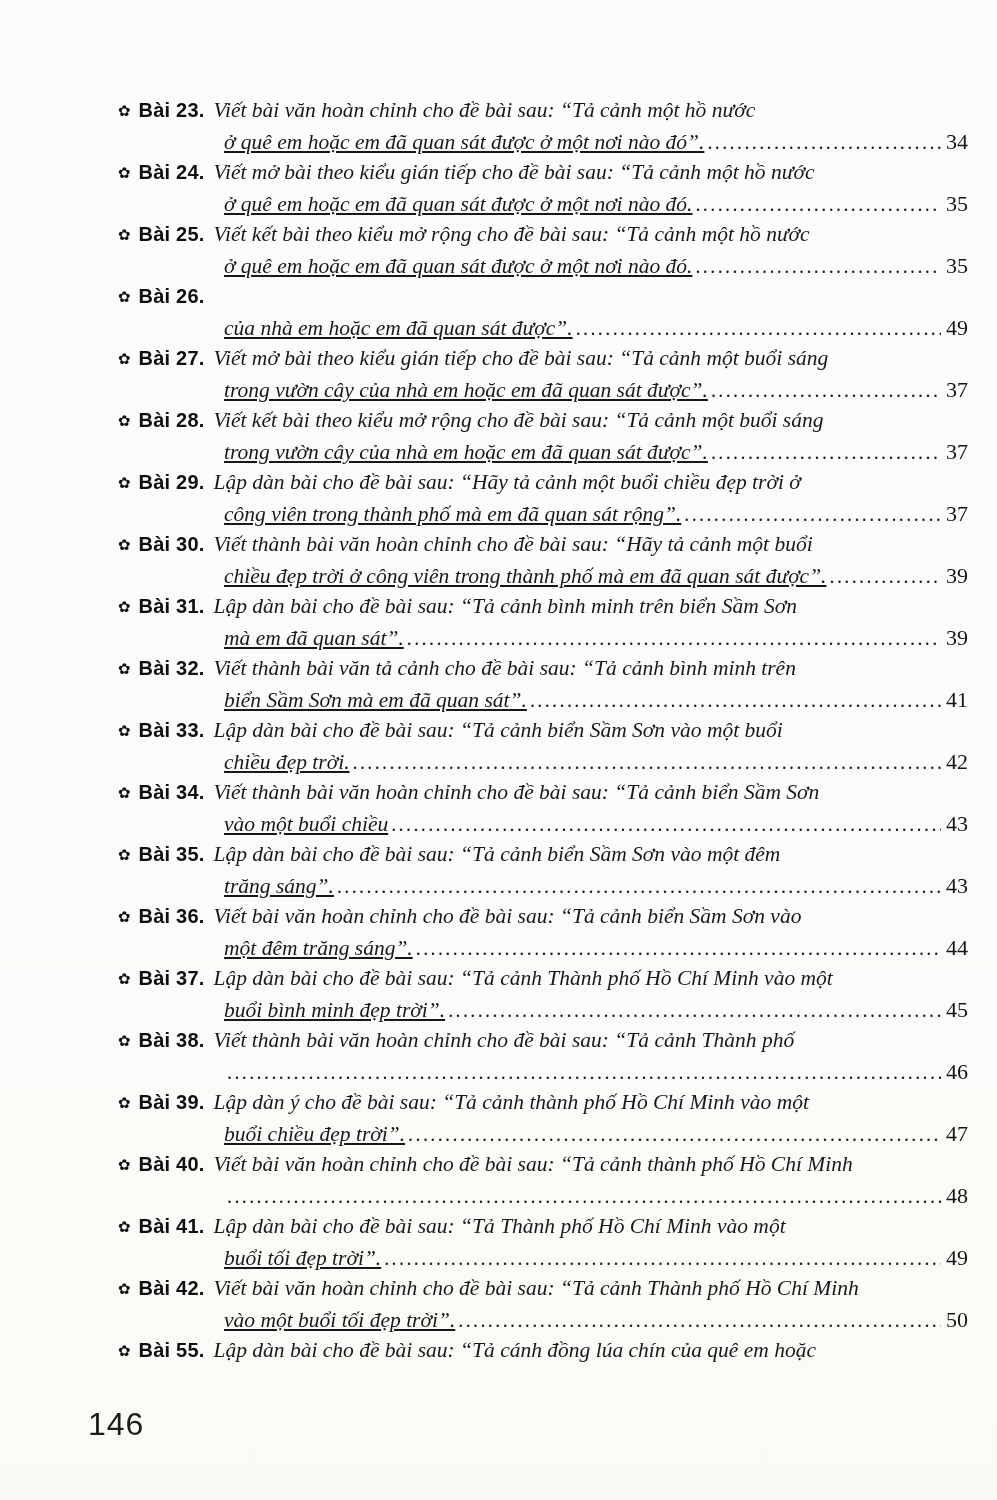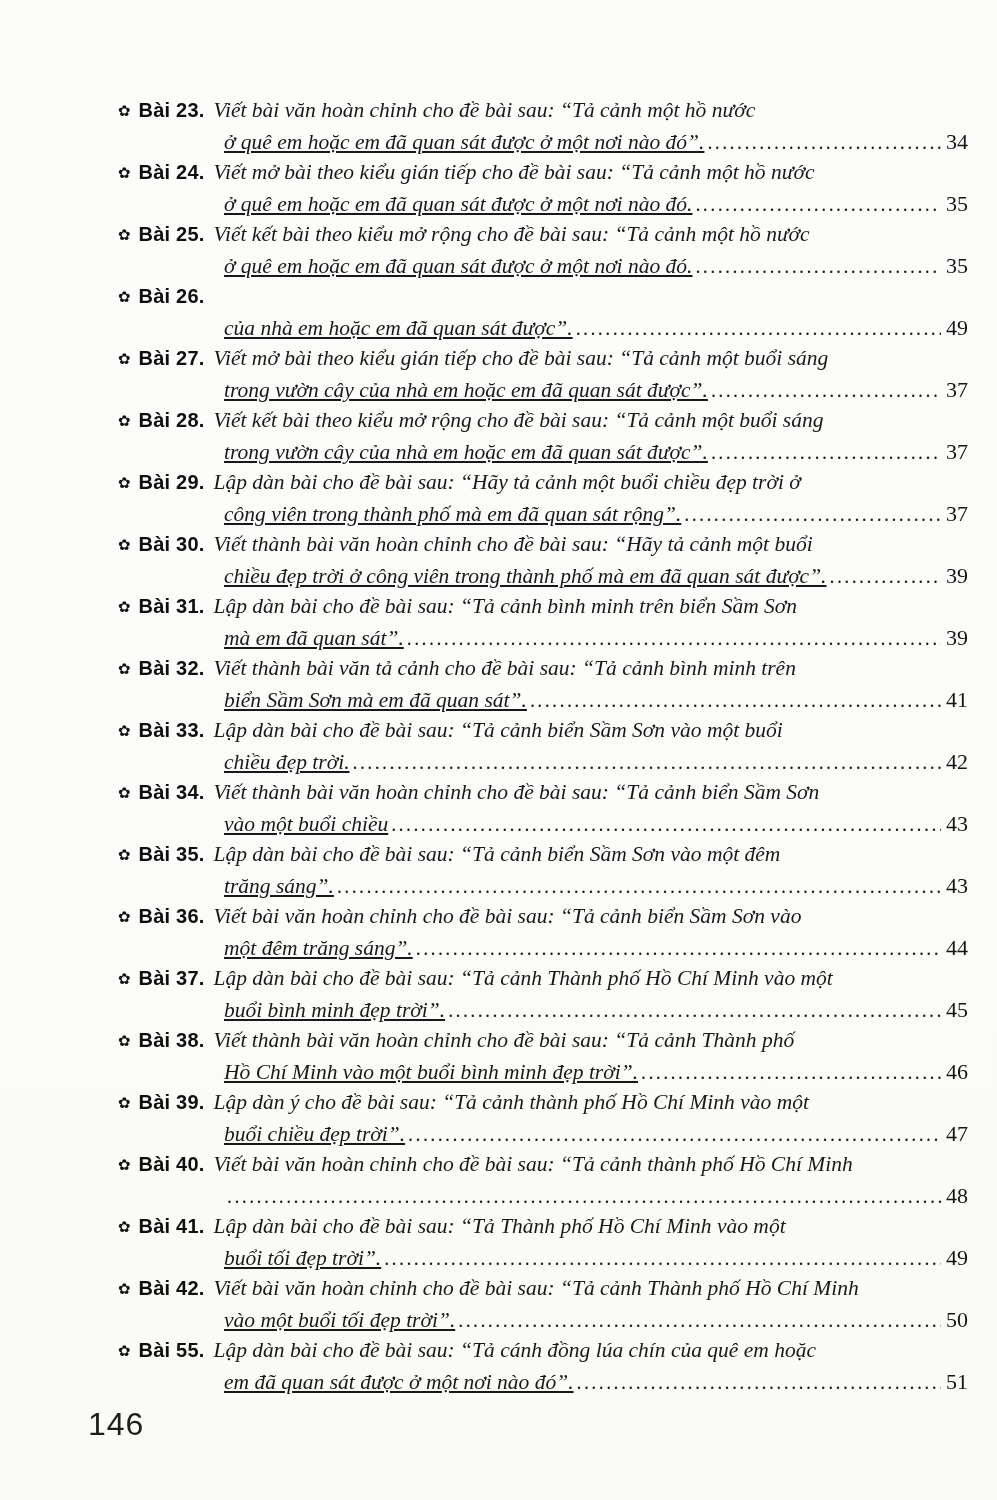--- a/index.html
+++ b/index.html
@@ -287,21 +287,20 @@
     </div>
   </div>
 
   <div class="entry">
     <div class="l1">
       <span class="bullet">✿</span>
       <span class="lbl">Bài 38.</span>
       <span class="t1">Viết thành bài văn hoàn chỉnh cho đề bài sau: “Tả cảnh Thành phố</span>
     </div>
     <div class="l2">
-      <span class="t2">Hồ Chí Minh vào một buổi bình minh đẹp trời”.</span>
       <span class="leader"></span>
       <span class="pg">46</span>
     </div>
   </div>
 
   <div class="entry">
     <div class="l1">
       <span class="bullet">✿</span>
       <span class="lbl">Bài 39.</span>
       <span class="t1">Lập dàn ý cho đề bài sau: “Tả cảnh thành phố Hồ Chí Minh vào một</span>
@@ -349,22 +348,17 @@
       <span class="leader"></span>
       <span class="pg">50</span>
     </div>
   </div>
 
   <div class="entry">
     <div class="l1">
       <span class="bullet">✿</span>
       <span class="lbl">Bài 55.</span>
       <span class="t1">Lập dàn bài cho đề bài sau: “Tả cánh đồng lúa chín của quê em hoặc</span>
-    </div>
-    <div class="l2">
-      <span class="t2">em đã quan sát được ở một nơi nào đó”.</span>
-      <span class="leader"></span>
-      <span class="pg">51</span>
     </div>
   </div>
 </div>
   <div class="folio">146</div>
 </div>
 
 </body></html>

